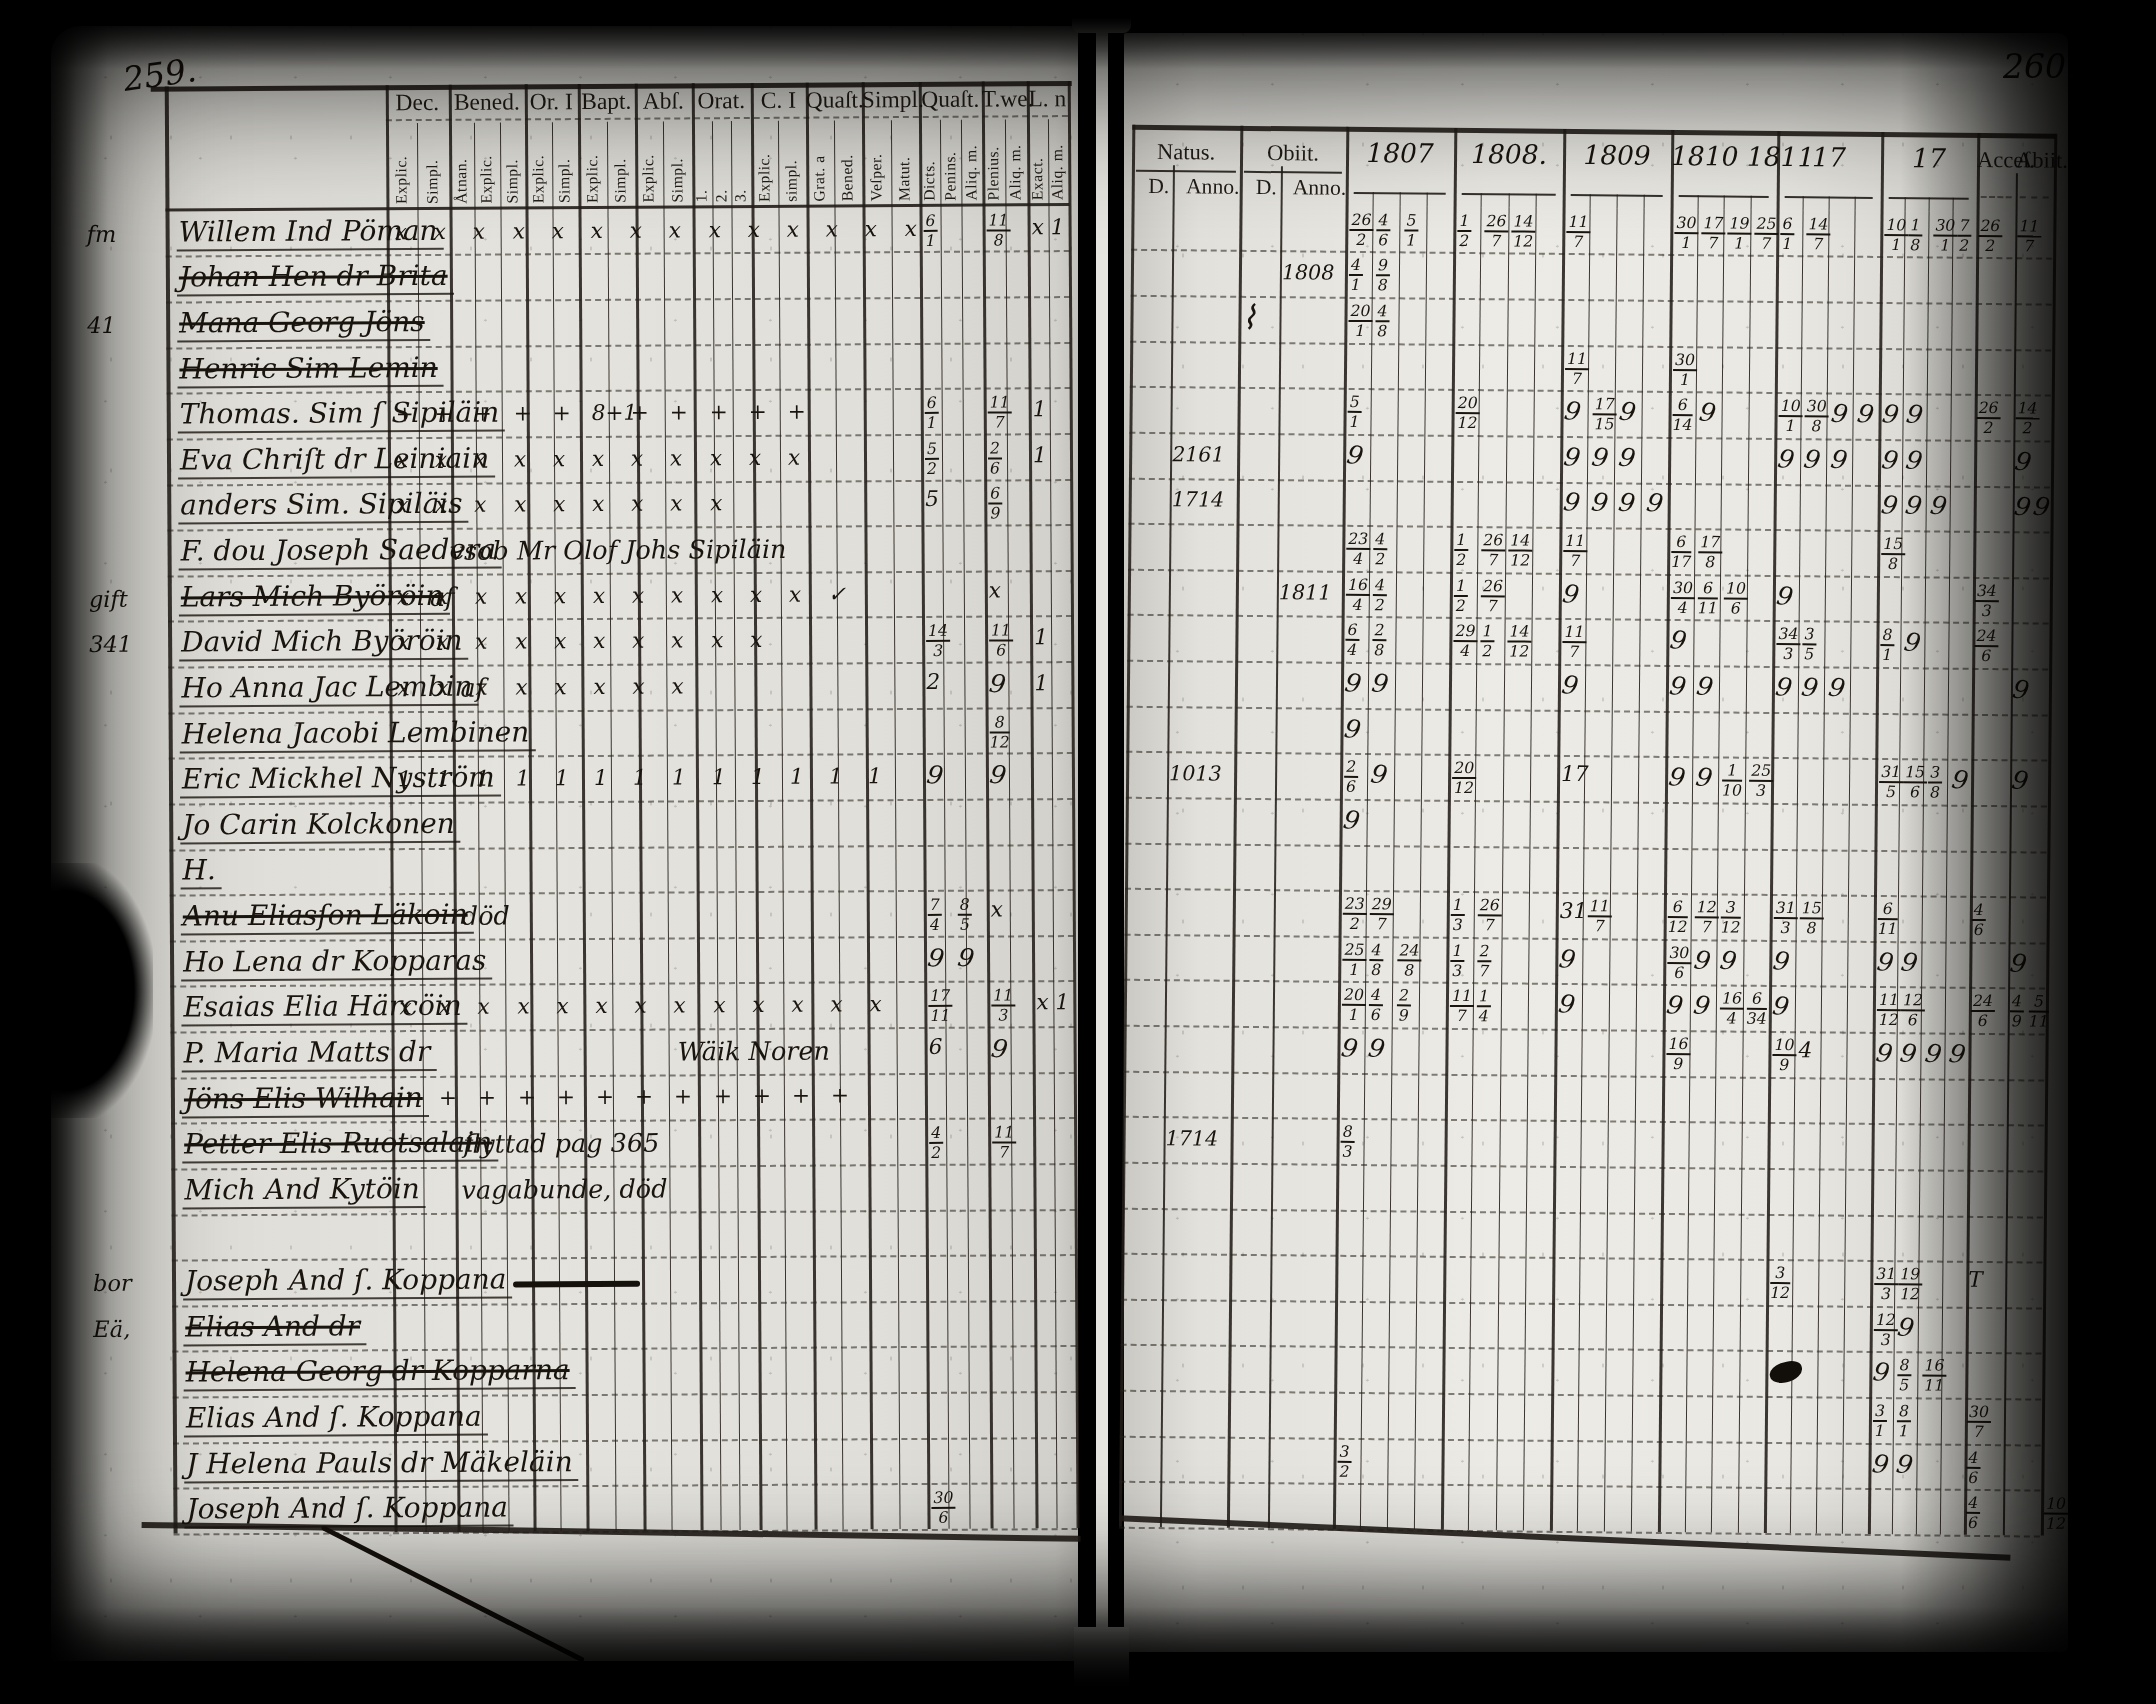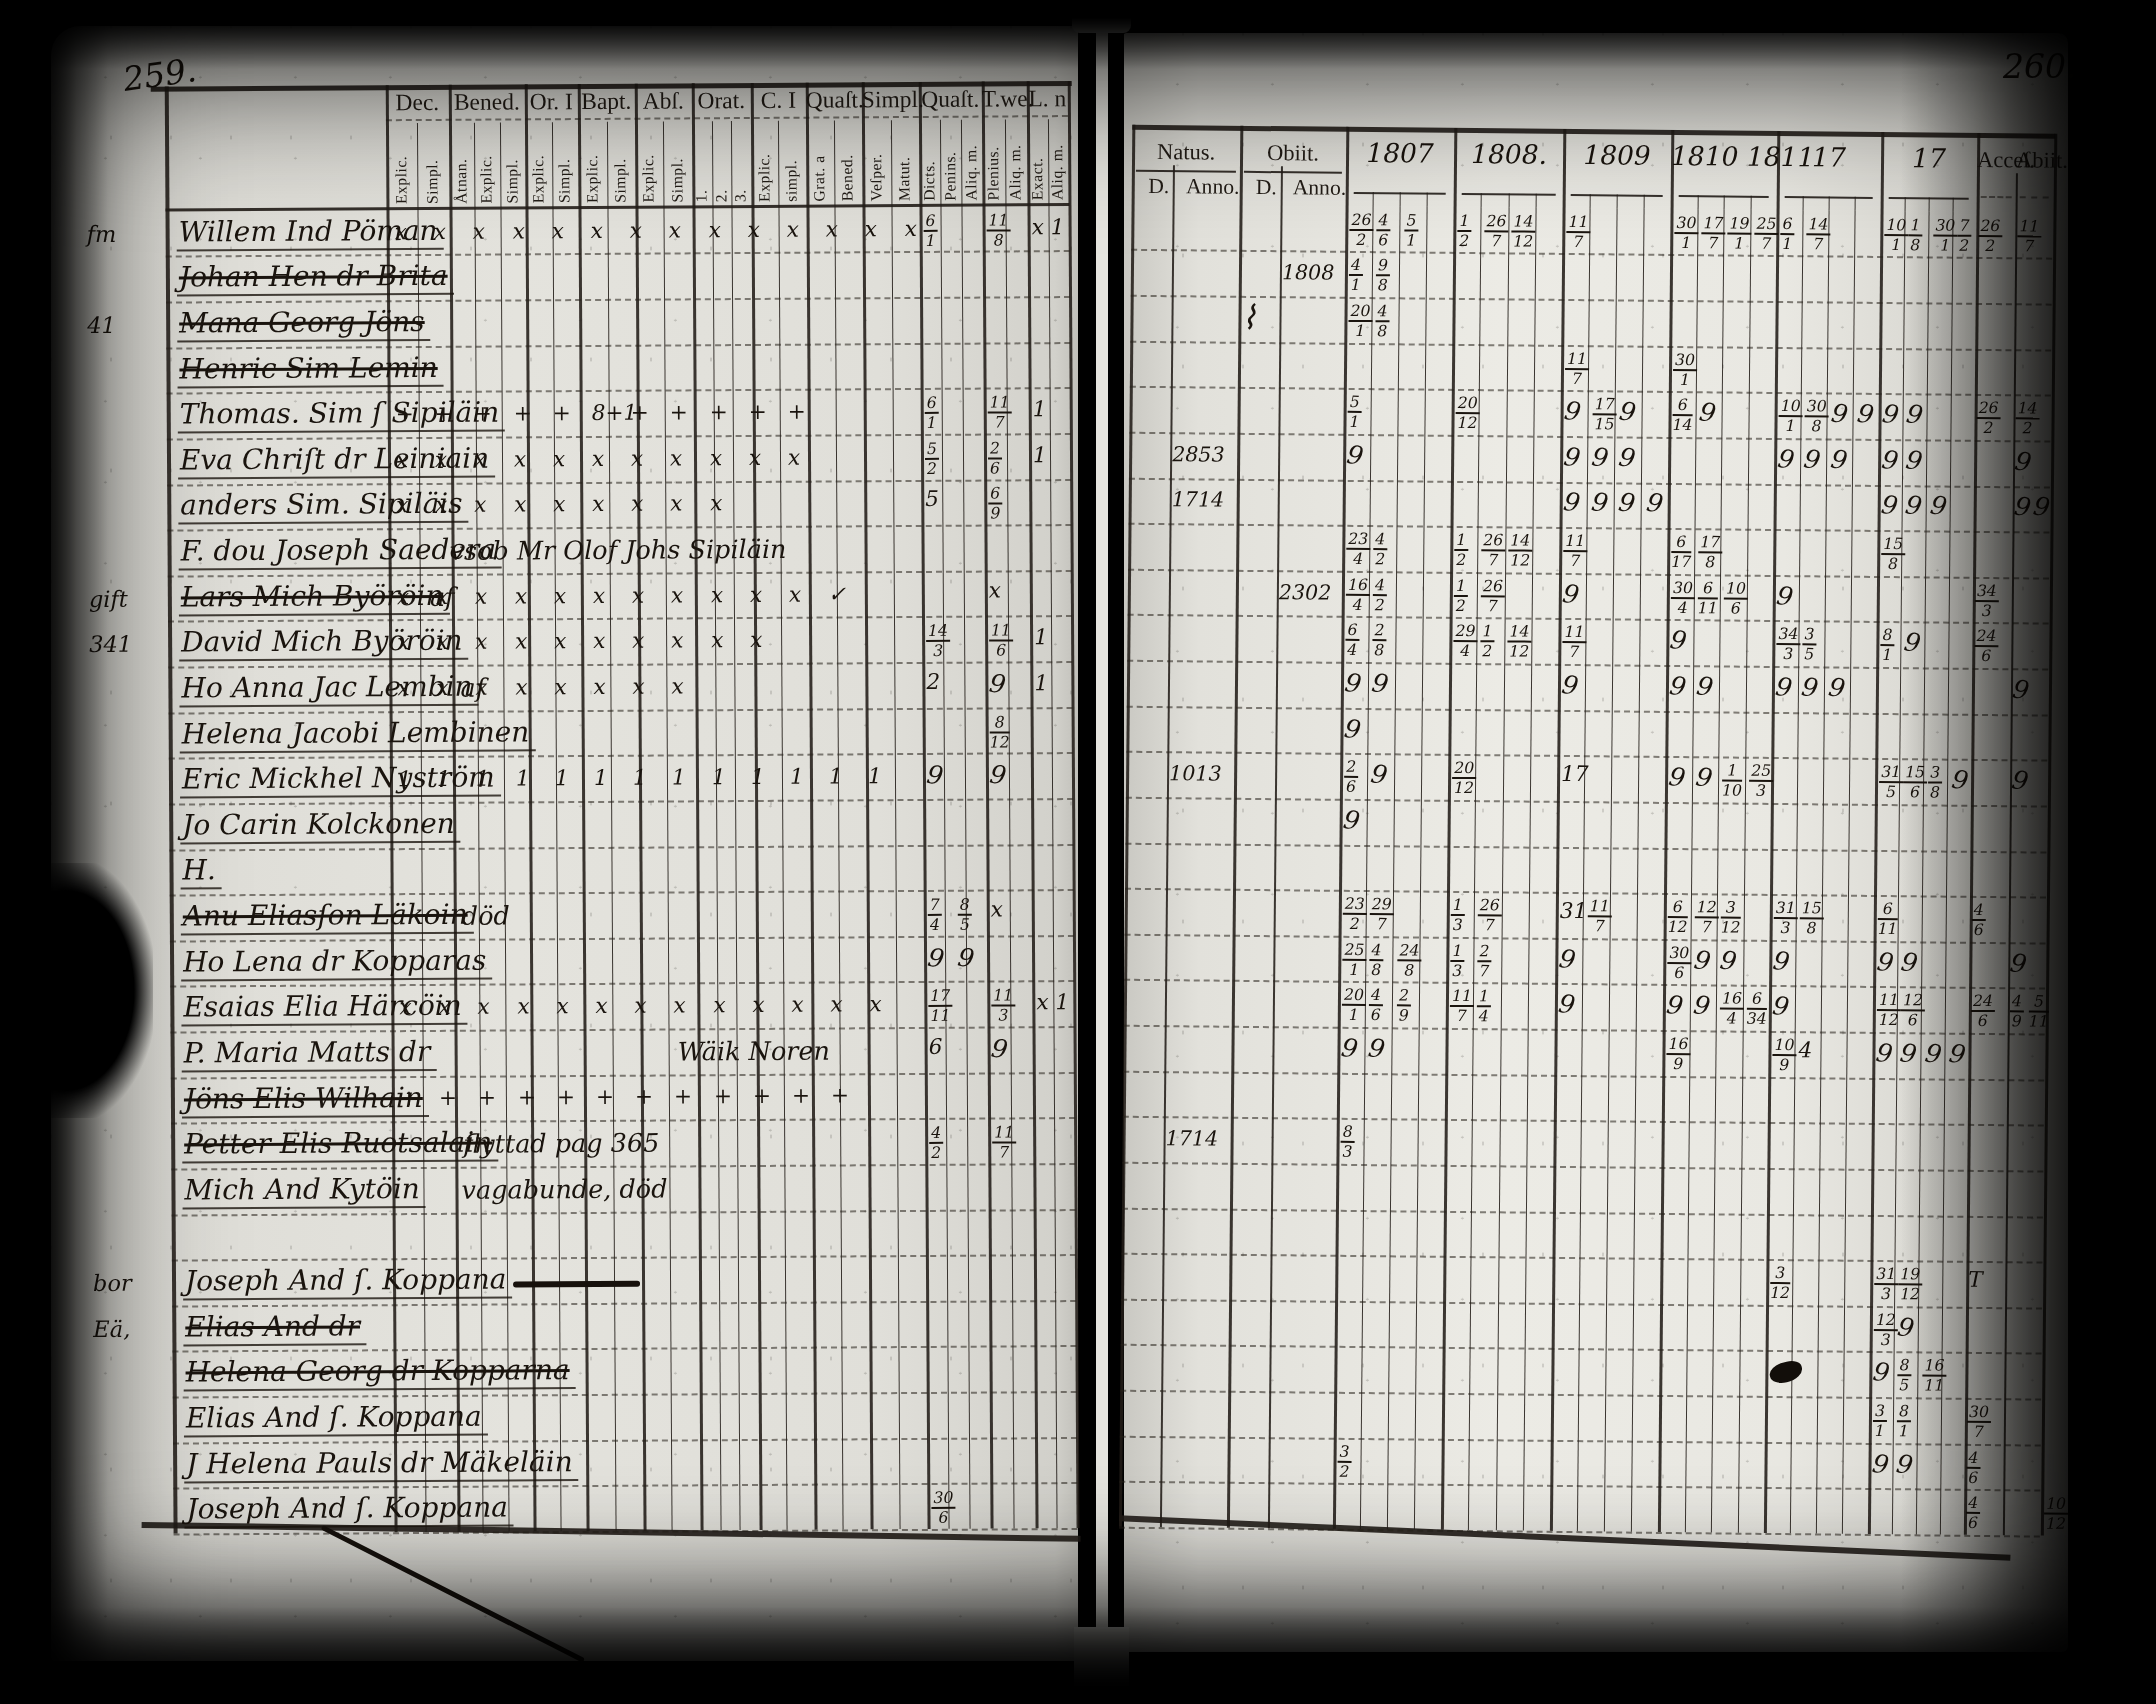--- a/index.html
+++ b/index.html
@@ -657,21 +657,21 @@
       <div class="hw m9" style="left: 1880px; top: 396px;">9</div>
       <div class="hw m9" style="left: 1904px; top: 396px;">9</div>
       <div class="fr" style="left: 1974px; top: 396px;">
         <b>26</b>
         <i>2</i>
       </div>
       <div class="fr" style="left: 2013px; top: 396px;">
         <b>14</b>
         <i>2</i>
       </div>
-      <div class="hw" style="left: 1170px; top: 446px; font-size: 20.6px;">2853</div>
+      <div class="hw" style="left: 1170px; top: 446px; font-size: 20.6px;">2161</div>
       <div class="hw m9" style="left: 1345px; top: 442px;">9</div>
       <div class="hw m9" style="left: 1562px; top: 442px;">9</div>
       <div class="hw m9" style="left: 1590px; top: 442px;">9</div>
       <div class="hw m9" style="left: 1617px; top: 442px;">9</div>
       <div class="hw m9" style="left: 1776px; top: 442px;">9</div>
       <div class="hw m9" style="left: 1802px; top: 442px;">9</div>
       <div class="hw m9" style="left: 1829px; top: 442px;">9</div>
       <div class="hw m9" style="left: 1880px; top: 442px;">9</div>
       <div class="hw m9" style="left: 1904px; top: 442px;">9</div>
       <div class="hw m9" style="left: 2013px; top: 442px;">9</div>
@@ -714,21 +714,21 @@
         <i>17</i>
       </div>
       <div class="fr" style="left: 1697px; top: 533px;">
         <b>17</b>
         <i>8</i>
       </div>
       <div class="fr" style="left: 1880px; top: 533px;">
         <b>15</b>
         <i>8</i>
       </div>
-      <div class="hw" style="left: 1278px; top: 583px; font-size: 20.6px;">2302</div>
+      <div class="hw" style="left: 1278px; top: 583px; font-size: 20.6px;">1811</div>
       <div class="fr" style="left: 1345px; top: 579px;">
         <b>16</b>
         <i>4</i>
       </div>
       <div class="fr" style="left: 1372px; top: 579px;">
         <b>4</b>
         <i>2</i>
       </div>
       <div class="fr" style="left: 1453px; top: 579px;">
         <b>1</b>

